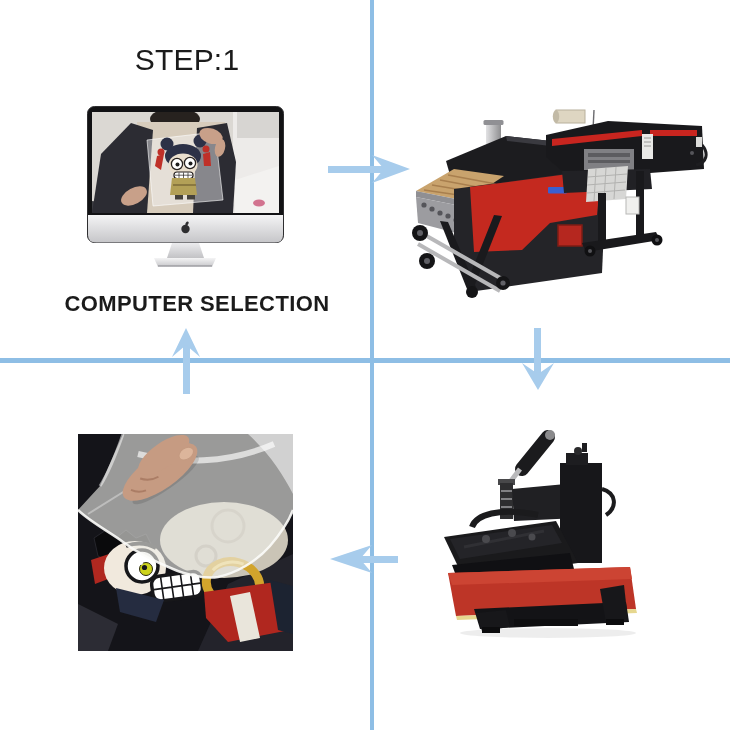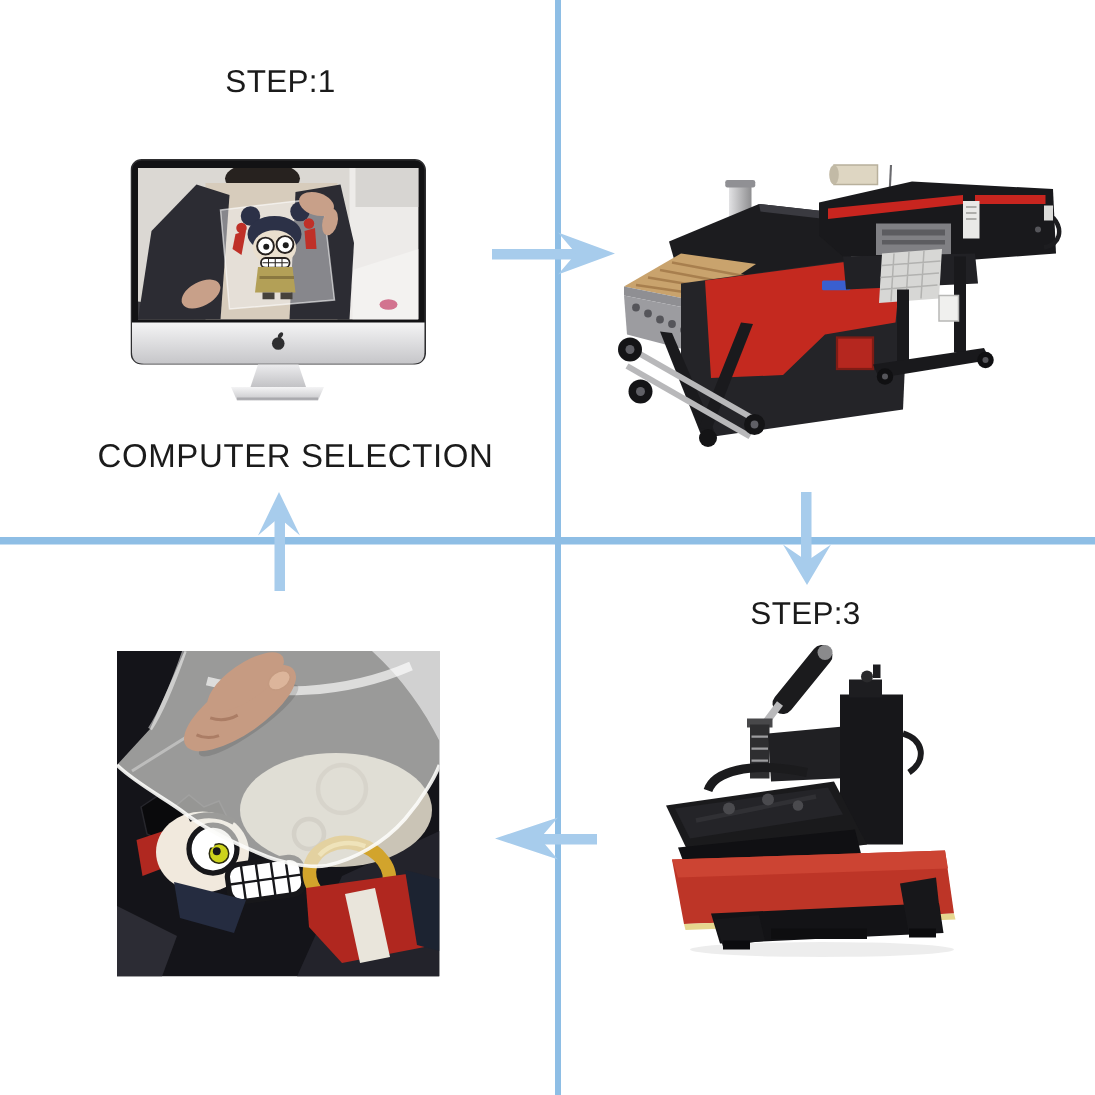--- a/index.html
+++ b/index.html
@@ -7,36 +7,35 @@
     position:relative;width:730px;height:730px;background:#ffffff;overflow:hidden;
     font-family:"Liberation Sans",sans-serif;
   }
   .divider{position:absolute;background:#8ebee5;z-index:1;}
   .divider.v{left:370px;top:0;width:4px;height:730px;}
   .divider.h{left:0;top:358px;width:730px;height:5px;}
   .label{
     position:absolute;transform:translateX(-50%);white-space:nowrap;
     color:#1b1b1b;z-index:3;line-height:1.05;
   }
-  .title{font-size:21px;letter-spacing:0.2px;text-align:right;}
-  .caption{font-size:22px;letter-spacing:0.4px;}
+  .title{font-size:30px;letter-spacing:0.2px;text-align:right;}
+  .caption{font-size:22px;letter-spacing:0.4px;font-weight:bold;}
   .ill{position:absolute;z-index:2;}
   .arrow{position:absolute;z-index:5;}
   .arrow polygon,.arrow rect{fill:#a7ccec;}
 </style>
 </head>
 <body>
 
 <div class="canvas">
 
   <div class="divider v"></div>
   <div class="divider h"></div>
 
   <div class="label title" style="left:187px;top:44px">STEP:1</div>
-  <div class="label title" style="left:537px;top:399px">STEP:3</div>
 
   <div class="label caption" style="left:197px;top:292px">COMPUTER SELECTION</div>
 
   <svg class="ill" style="left:87px;top:106px" width="197" height="162" viewBox="0 0 197 162">
     <defs>
       <linearGradient id="alum" x1="0" y1="0" x2="0" y2="1">
           <stop offset="0" stop-color="#f4f4f5"></stop>
           <stop offset="1" stop-color="#c6c6c9"></stop>
         </linearGradient>
       <linearGradient id="alum2" x1="0" y1="0" x2="0" y2="1">

